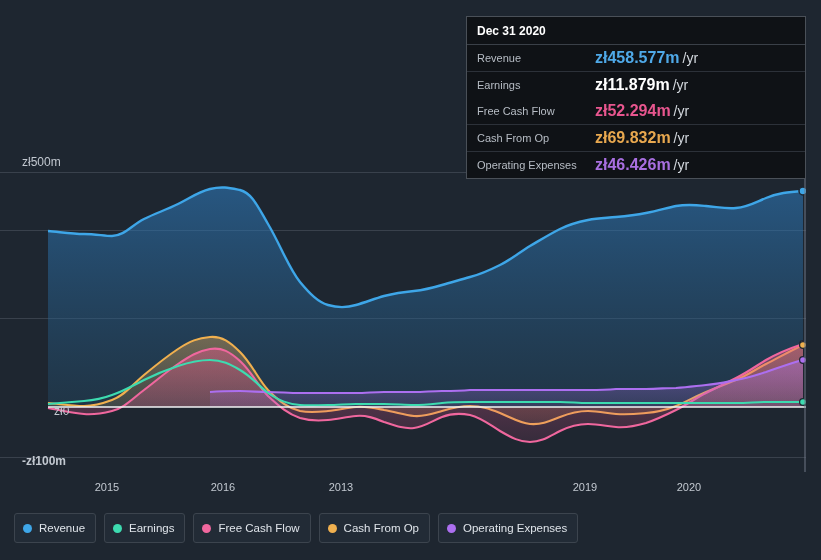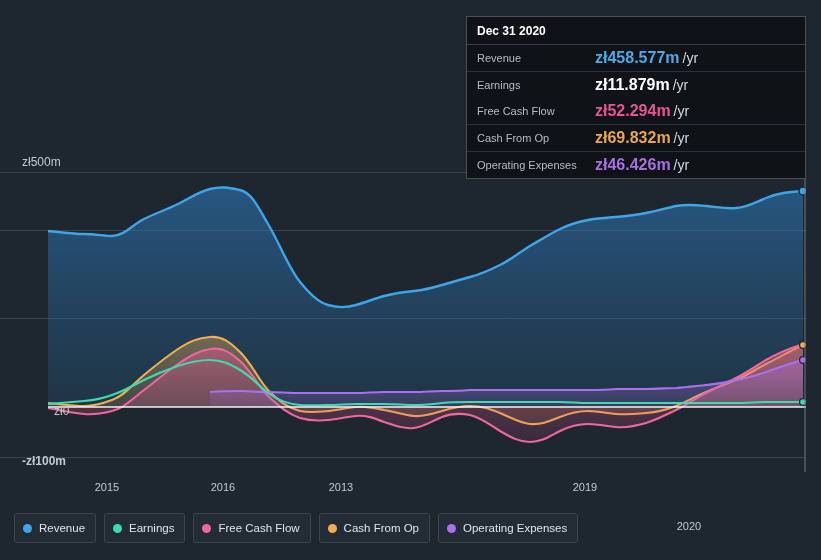--- a/index.html
+++ b/index.html
@@ -281,21 +281,21 @@
 
   <div class="y-label" id="y-500">zł500m</div>
   <div class="y-label" id="y-0">zł0</div>
   <div class="y-label" id="y-m100">-zł100m</div>
 
   <div class="x-label" style="left:90px; width:34px;">2015</div>
   <div class="x-label" style="left:206px; width:34px;">2016</div>
   <div class="x-label" style="left:324px; width:34px;">2013</div>
   <div class="x-label" style="left:440px; width:34px;margin-top:32px;">2018</div>
   <div class="x-label" style="left:556px; width:34px;margin-left:12px;">2019</div>
-  <div class="x-label" style="left:672px; width:34px;margin-top:39px;">2020</div>
+  <div class="x-label" style="left:672px; width:34px;">2020</div>
 
   <div id="tooltip">
     <div id="tooltip-title">Dec 31 2020</div>
 
     <div class="tt-row">
       <div class="tt-label">Revenue</div>
       <div class="tt-value" style="color:#4fa9e8">zł458.577m</div>
       <div class="tt-suffix">/yr</div>
     </div>
 

